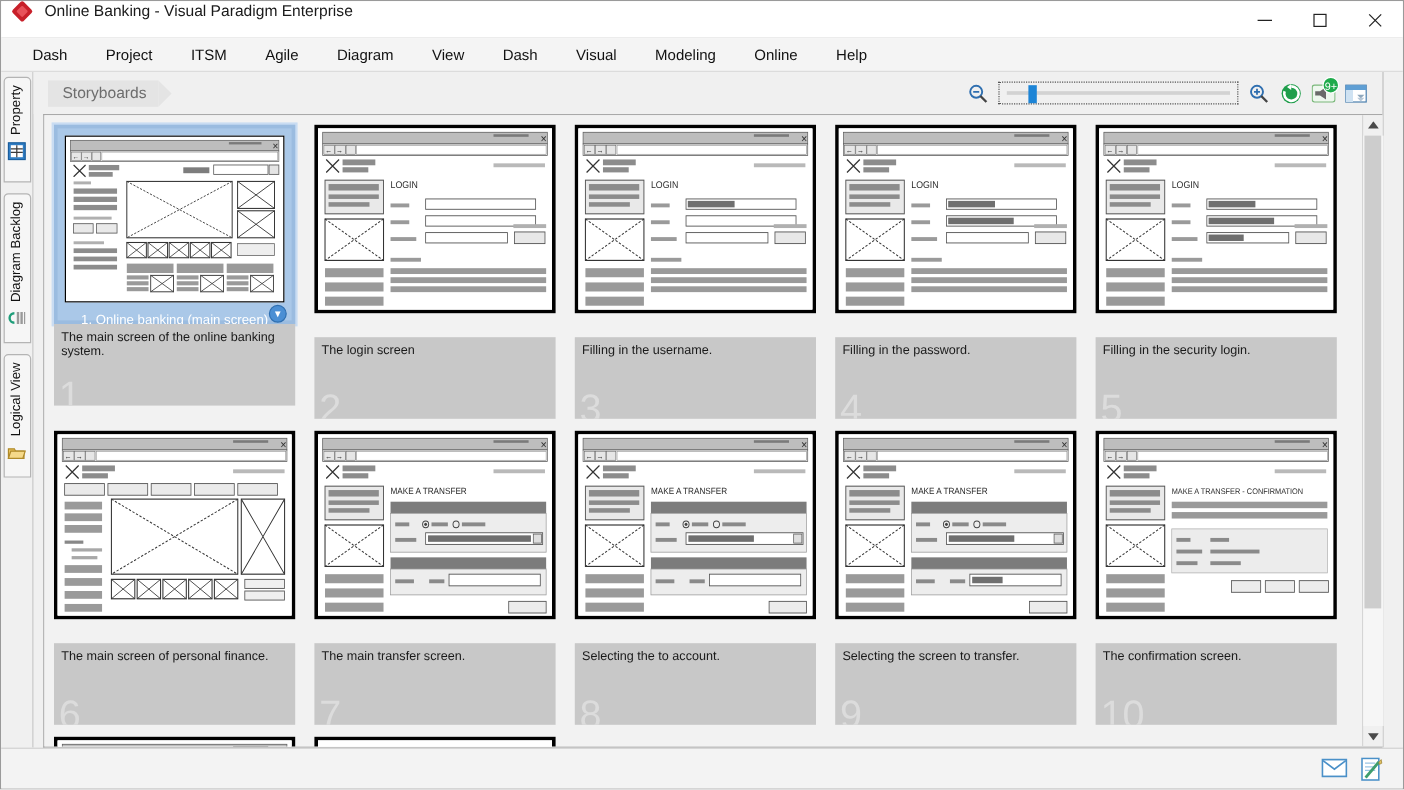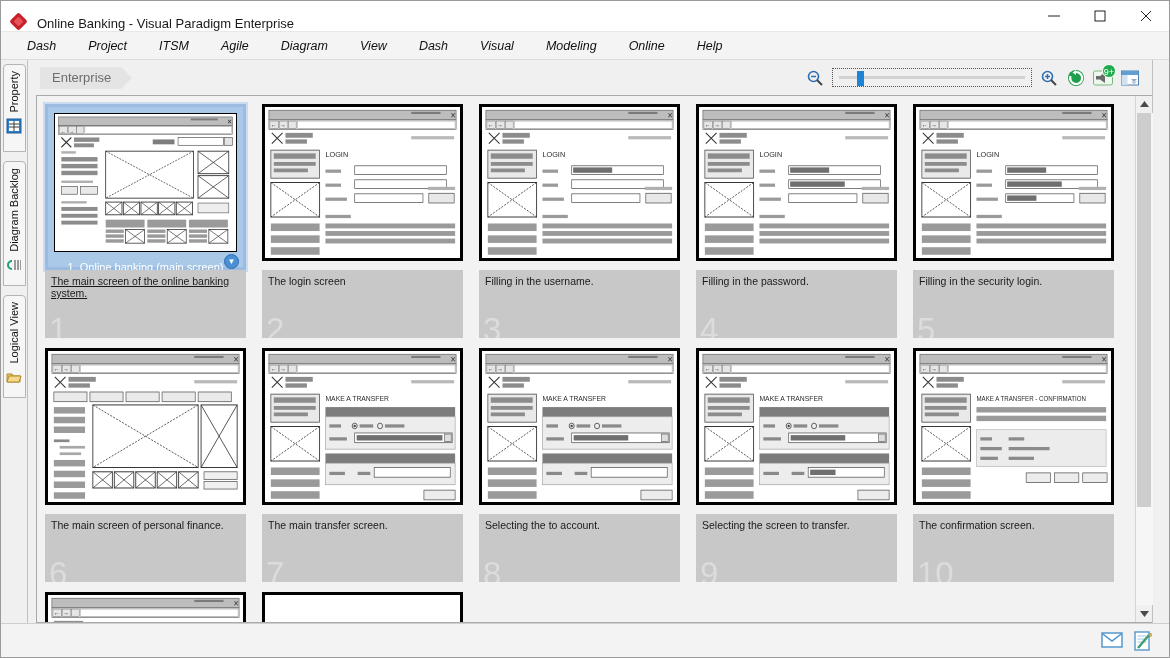--- a/index.html
+++ b/index.html
@@ -15,21 +15,21 @@
     width: 1170px; height: 658px;
     background: #ffffff;
     border: 1px solid #9a9a9a;
     display: flex; flex-direction: column;
   }
 
   
   .titlebar {
     height: 31px; min-height: 31px;
     background: #ffffff;
-    display: flex; align-items: flex-end;
+    display: flex; align-items: flex-start;
     border-bottom: 1px solid #e8e8e8;
   }
   .app-logo {
     width: 18px; height: 18px; margin-left: 9px; margin-right: 9px;
     position: relative; flex: 0 0 auto;
   }
   .app-logo .diamond {
     position: absolute; left: 2px; top: 2px;
     width: 13px; height: 13px;
     background: #c8202a;
@@ -51,21 +51,20 @@
   }
   .win-btn svg { display: block; }
 
   
   .menubar {
     height: 28px; min-height: 28px;
     background: #f4f4f4;
     display: flex; align-items: center;
     padding-left: 10px;
     border-bottom: 1px solid #dcdcdc;
-    font-style: italic;
   }
   .menu-item {
     font-size: 12.5px; color: #111;
     padding: 4px 16px;
     white-space: nowrap;
   }
 
   
   .body-wrap { flex: 1 1 auto; display: flex; min-height: 0; background: #f0f0f0; }
 
@@ -248,21 +247,21 @@
   .sel-caption .dd {
     position: absolute; right: 4px; top: 2px;
     width: 15px; height: 15px; border-radius: 8px;
     background: #4b8fd4; border: 1px solid #2f6fb0;
     color: #fff; font-size: 8px; line-height: 14px; text-align: center;
   }
 
   .desc {
     width: 201px; height: 68px;
     background: #c8c8c8;
-    margin-top: 9px;
+    margin-top: 20px;
     padding: 5px 6px 0 6px;
     position: relative;
     font-size: 10.5px; color: #1a1a1a;
     overflow: hidden;
   }
   .desc-num {
     position: absolute; left: 4px; bottom: -10px;
     font-size: 33px; color: #dcdcdc;
     line-height: 36px;
     font-family: "Liberation Sans", sans-serif;
@@ -360,21 +359,21 @@
             <path d="M1 5 L6 5 L7 7 L14 7 L14 13 L1 13 Z" fill="#e8c25a" stroke="#b08a2a"></path>
             <path d="M3 7 L15 7 L13 13 L1 13 Z" fill="#f5d98a" stroke="#b08a2a"></path>
           </svg>
         </span>
       </div>
     </div>
 
     <div class="content">
 
       <div class="topbar">
-        <div class="crumb">Enterprise</div>
+        <div class="crumb">Storyboards</div>
         <div class="toolbar-right">
           <span class="tb-icon">
             <svg width="20" height="20" viewBox="0 0 20 20">
               <circle cx="8.5" cy="8.5" r="5" fill="none" stroke="#2f6fb0" stroke-width="1.6"></circle>
               <line x1="12" y1="12" x2="17" y2="17" stroke="#444" stroke-width="2"></line>
               <line x1="6" y1="8.5" x2="11" y2="8.5" stroke="#2f6fb0" stroke-width="1.5"></line>
             </svg>
           </span>
           <div class="zoom-slider">
             <div class="zoom-track"></div>
@@ -496,21 +495,21 @@
 
   </svg>
                         </div>
                       </div>
                     </div>
                     <div class="sel-caption">
                       <span>1. Online banking (main screen)</span>
                       <span class="dd">▼</span>
                     </div>
                   </div>
-                  <div class="desc" style="margin-top: 0px; text-decoration: underline;">
+                  <div class="desc" style="margin-top: 0px;">
                     <div>The main screen of the online banking system.</div>
                     <div class="desc-num">1</div>
                   </div>
                 </div>
               </div>
               <div class="cell">
                 <div class="cell-inner">
                   <div class="thumb-frame">
                     <div class="wf">
                       <svg viewBox="0 0 200 140" preserveAspectRatio="none">

